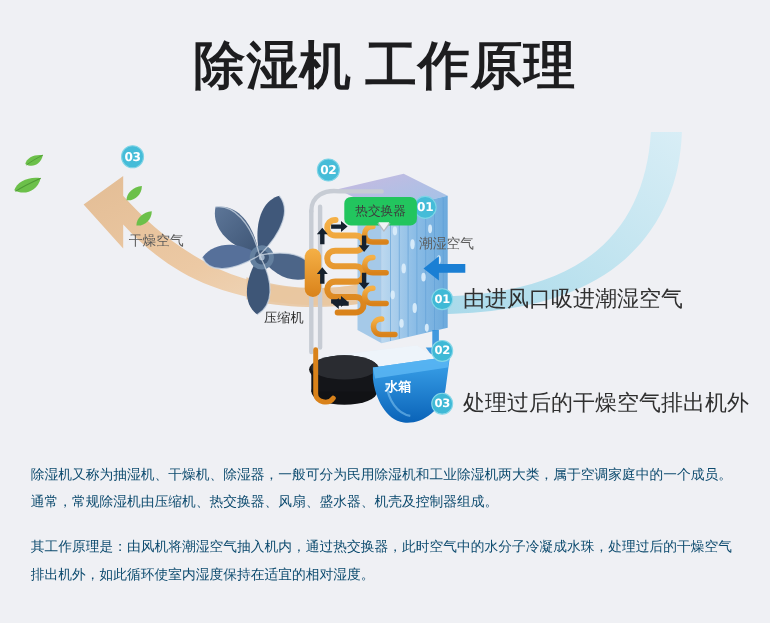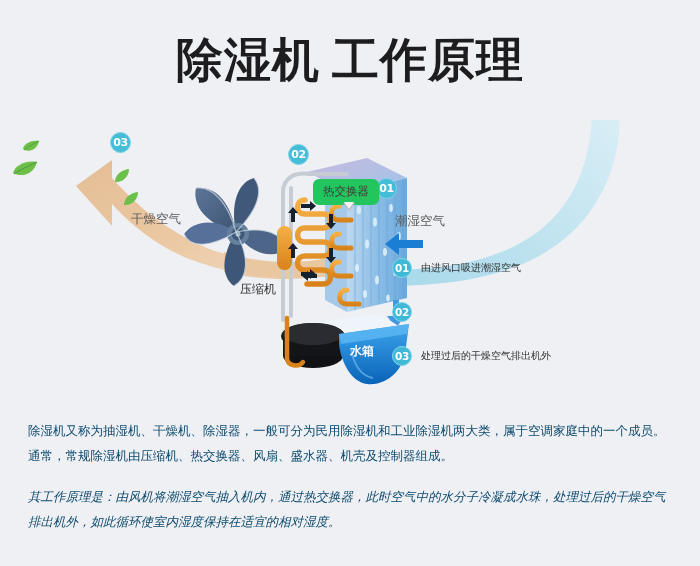--- a/index.html
+++ b/index.html
@@ -57,21 +57,20 @@
   }
   .badge-03{left:110px;top:14px;}
   .badge-02{left:288px;top:26px;}
   .badge-01{left:376px;top:60px;}
 
   
   .cap{
     position:absolute;
     font-size:12.5px;color:#4c4c4c;
     white-space:nowrap;
-    margin-left:14px;
   }
   .cap-dry{left:117px;top:93px;color:#5a5a5a;}
   .cap-humid{left:381px;top:95px;color:#5a5a5a;text-align:right;}
 
   
   .bubble{
     position:absolute;left:313px;top:22px;
     padding:2px 7px 3px 7px;
     border:3px solid #22c55e;
     border-radius:6px;
@@ -116,30 +115,30 @@
   }
   .step .sbadge{
     width:20px;height:20px;border-radius:50%;
     background:#3fb9d6;border:1.5px solid #86d6e8;
     color:#fff;font-size:10.5px;font-weight:bold;
     display:flex;align-items:center;justify-content:center;
     margin-right:9px;flex:0 0 auto;box-sizing:border-box;
     letter-spacing:-0.3px;
   }
   .step .stext{
-    font-size:10px;color:#2f2f2f;
+    font-size:20px;color:#2f2f2f;
   }
 
   
   .body-copy{
     position:absolute;left:28px;top:418px;width:648px;
     font-size:12.5px;color:#0c4a6e;line-height:25px;
   }
   .body-copy p{margin:0 0 16px 0;}
-  .body-copy p:last-child{margin-bottom:0;font-style:italic;}
+  .body-copy p:last-child{margin-bottom:0;}
 </style>
 </head>
 <body>
 
 <div class="page">
 
   <div class="title">
     <span class="t-a">除湿机</span><span class="t-b">工作原理</span>
   </div>
 

